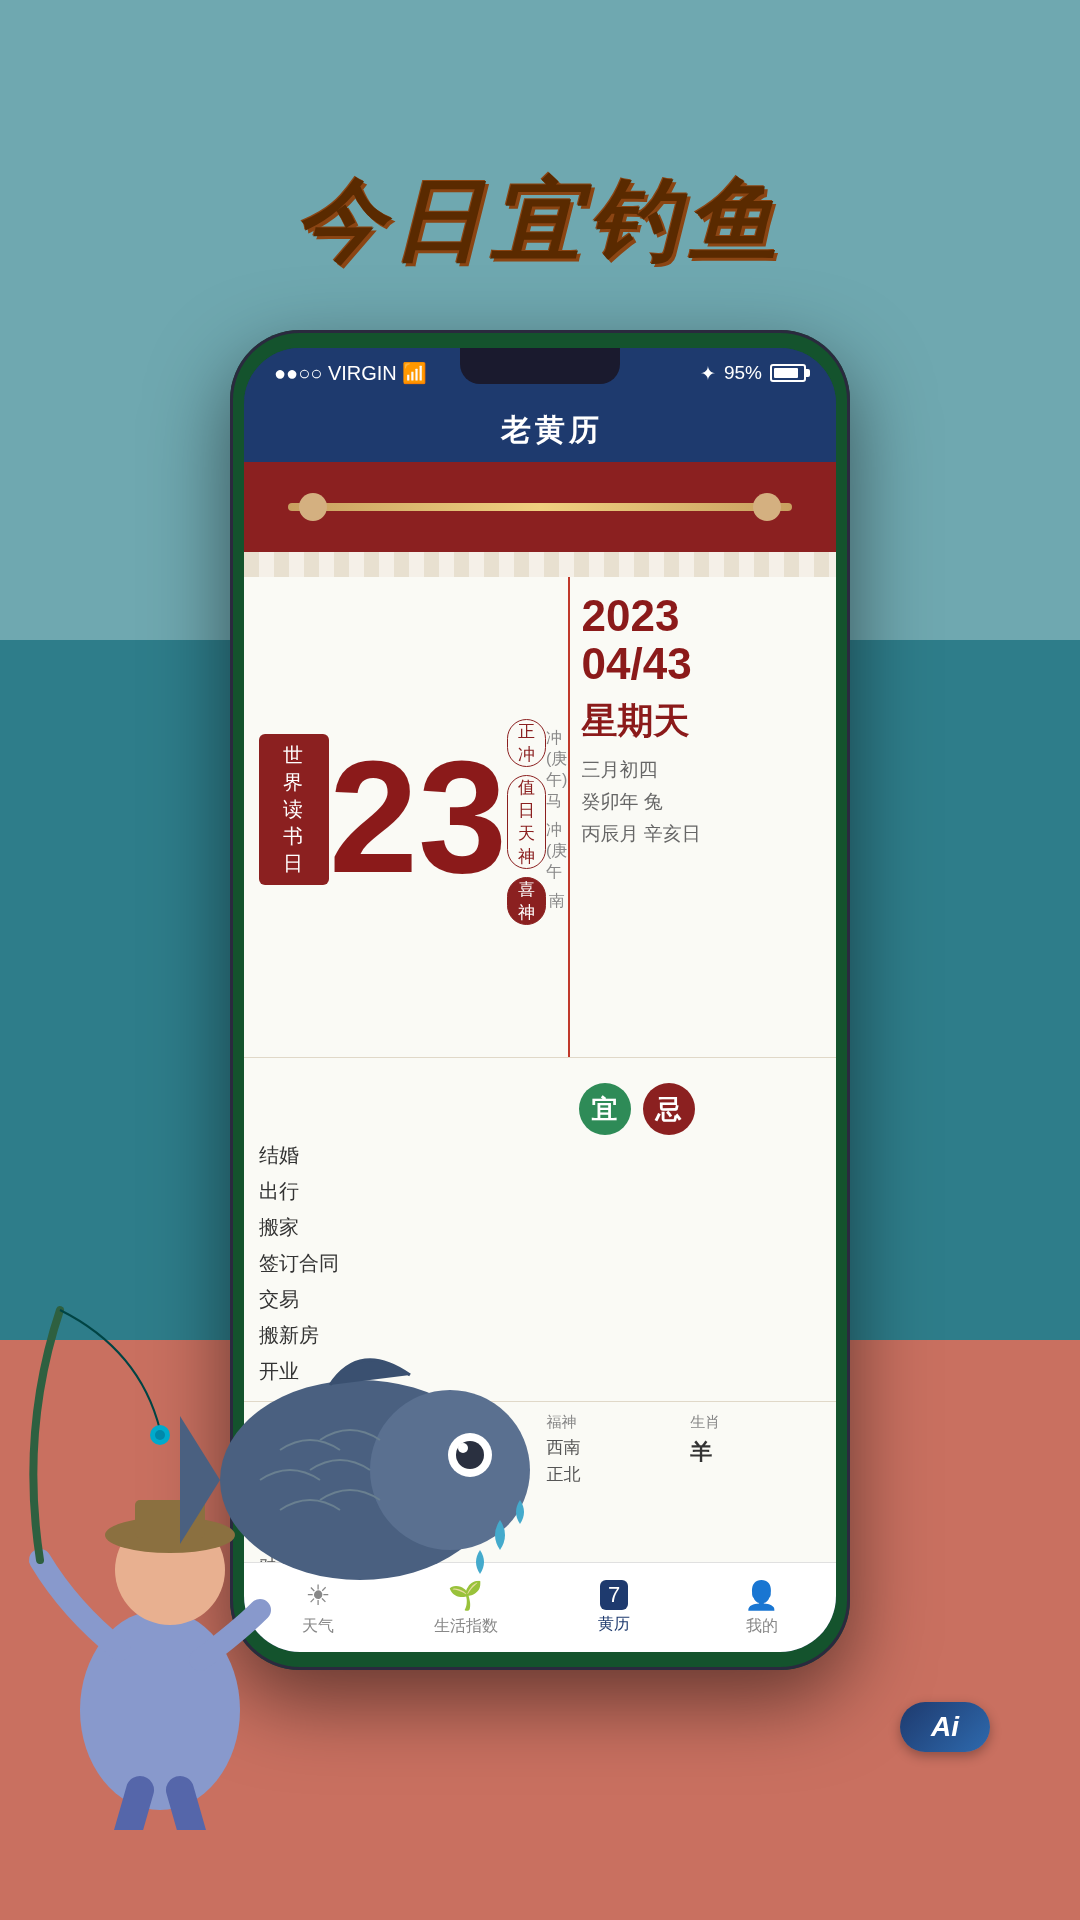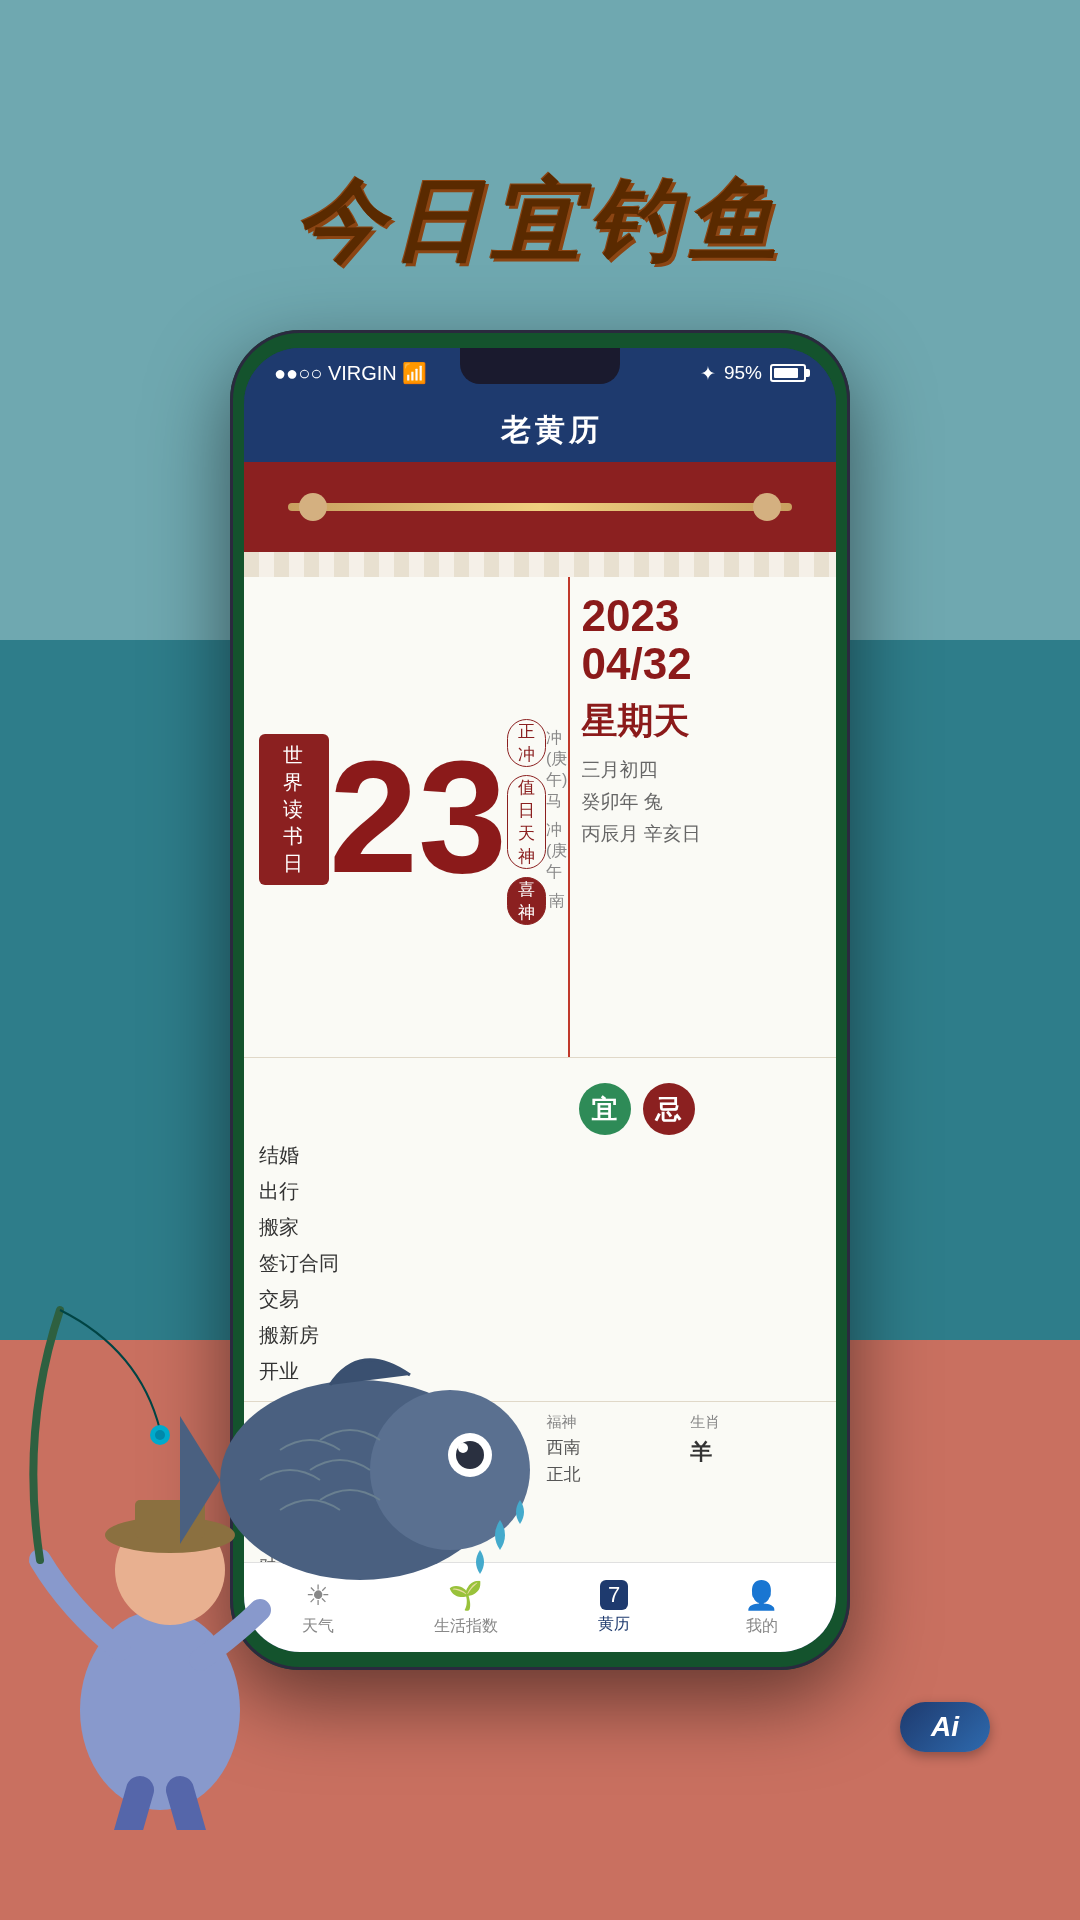--- a/index.html
+++ b/index.html
@@ -429,21 +429,21 @@
             </div>
             <div class="tags-row" style="margin-top:6px;">
               <span class="small-text">冲(庚午)马</span>
               <span class="small-text">冲(庚午</span>
               <span class="small-text">南</span>
             </div>
           </div>
 
           <div class="cal-right">
             <div class="cal-year">2023</div>
-            <div class="cal-date">04/32</div>
+            <div class="cal-date">04/43</div>
             <div class="cal-weekday">星期天</div>
             <div class="cal-lunar">
               <div>三月初四</div>
               <div>癸卯年 兔</div>
               <div>丙辰月 辛亥日</div>
             </div>
           </div>
         </div>
 
         <div class="yi-ji-section">

